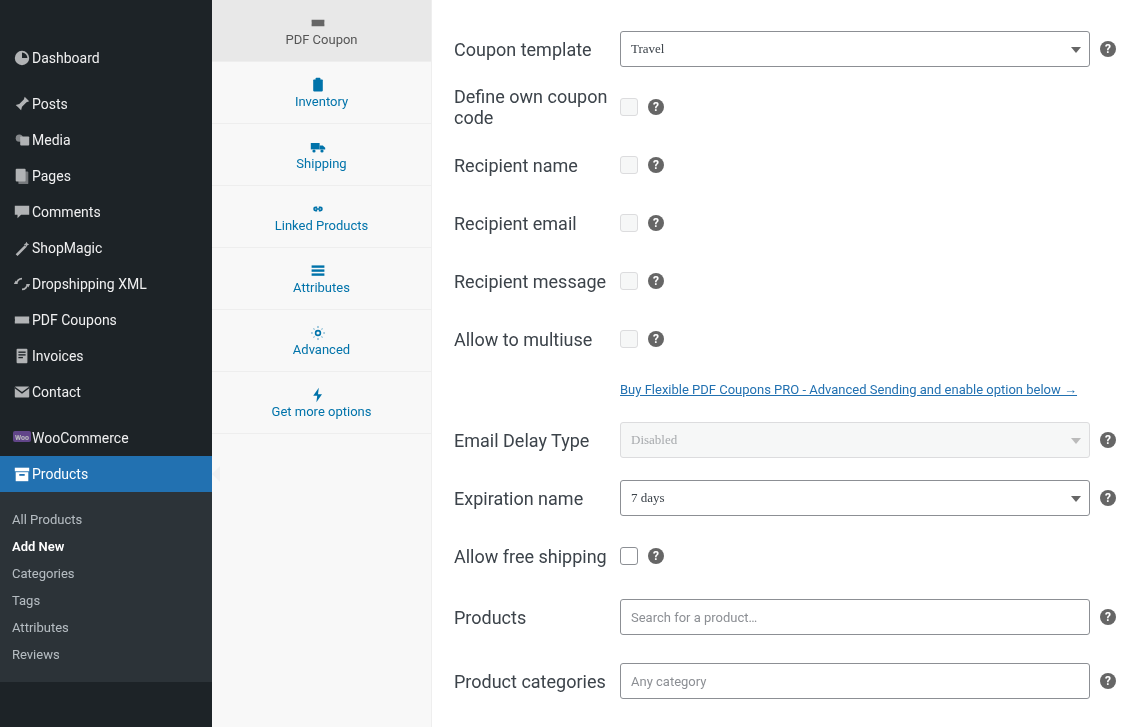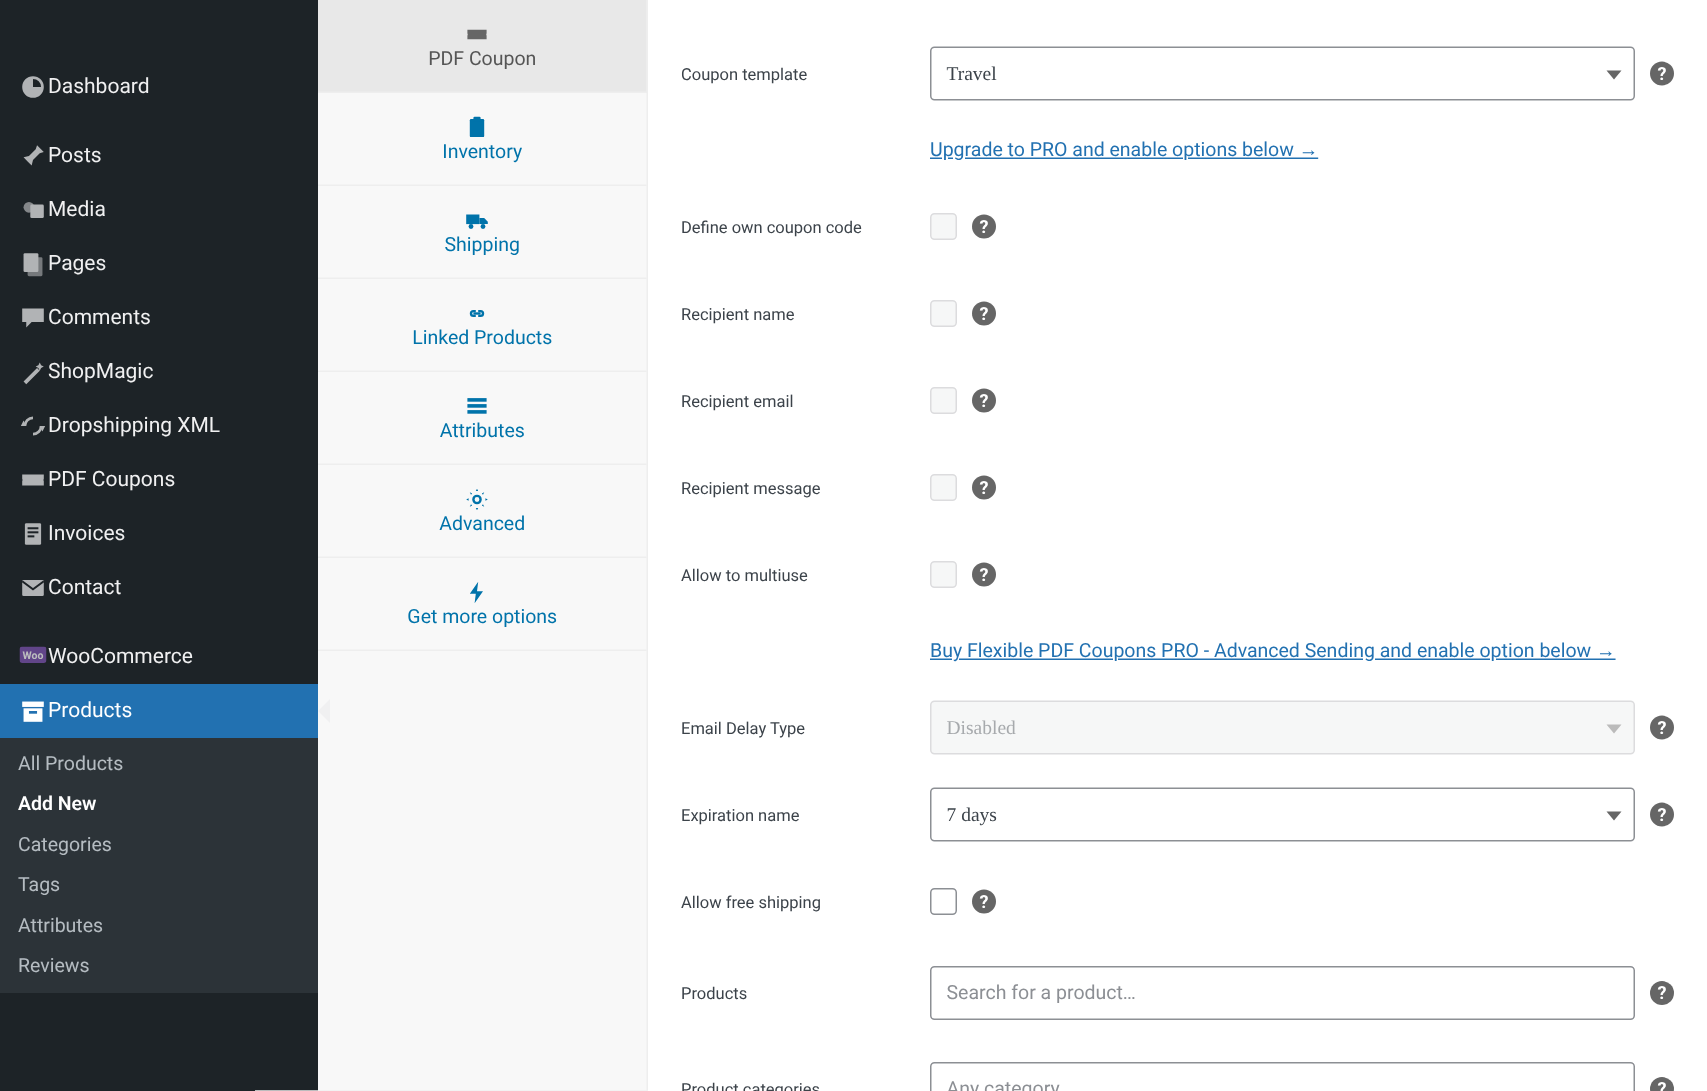--- a/index.html
+++ b/index.html
@@ -6,34 +6,34 @@
 body { font-family: -apple-system, BlinkMacSystemFont, "Segoe UI", Roboto, sans-serif; font-size: 13px; color: #3c434a; background: #f0f0f1; width: 1138px; height: 727px; overflow: hidden; }
 .container { display: flex; height: 100%; }
 
 
 .admin-sidebar { width: 212px; background: #1d2327; color: #f0f0f1; flex-shrink: 0; }
 .admin-sidebar .menu-item { display: flex; align-items: center; padding: 8px 10px 8px 12px; cursor: pointer; color: #f0f0f1; font-size: 14px; min-height: 34px; }
 .admin-sidebar .menu-item.current { background: #2271b1; color: #fff; position: relative; }
 .admin-sidebar .menu-item.current::after { content: ""; position: absolute; right: -8px; top: 50%; margin-top: -8px; border: 8px solid transparent; border-right-color: #f0f0f1; }
 .admin-sidebar .icon { width: 20px; height: 20px; margin-right: 0; display: inline-flex; align-items: center; justify-content: center; opacity: 0.7; }
 .admin-sidebar .menu-item.current .icon { opacity: 1; }
-.admin-sidebar .submenu { background: #2c3338; padding: 4px 0; }
+.admin-sidebar .submenu { background: #2c3338; padding: 14px 0; }
 .admin-sidebar .submenu .sub-item { padding: 6px 12px; color: rgba(240,246,252,0.7); font-size: 13px; cursor: pointer; }
 .admin-sidebar .submenu .sub-item.active { color: #fff; font-weight: 600; }
 
 
 .product-tabs { width: 220px; background: #f8f8f8; border-right: 1px solid #eee; flex-shrink: 0; }
 .product-tabs .tab { display: flex; align-items: center; padding: 14px 12px; border-bottom: 1px solid #eee; color: #0073aa; cursor: pointer; font-size: 13px; flex-direction: column; }
 .product-tabs .tab.active { background: #e8e8e8; color: #555; }
 .product-tabs .tab .ticon { width: 18px; height: 18px; margin-right: 8px; display: inline-flex; align-items: center; justify-content: center; }
 
 
 .main-panel { flex: 1; background: #fff; padding: 20px 22px; overflow: auto; }
 .form-row { display: flex; align-items: center; min-height: 58px; }
-.form-label { width: 166px; font-size: 11px; color: #3c434a; flex-shrink: 0; }
+.form-label { width: 166px; font-size: 18px; color: #3c434a; flex-shrink: 0; }
 .form-control { flex: 1; display: flex; align-items: center; }
 .select { flex: 1; border: 1px solid #8c8f94; border-radius: 3px; padding: 0 28px 0 10px; height: 36px; display: flex; align-items: center; background: #fff; position: relative; cursor: pointer; font-family: Liberation Serif, serif; }
 .select.disabled { background: #f6f7f7; color: #a7aaad; border-color: #dcdcde; cursor: default; }
 .select .chev { position: absolute; right: 8px; top: 50%; margin-top: -2px; width: 0; height: 0; border-left: 5px solid transparent; border-right: 5px solid transparent; border-top: 6px solid #666; }
 .select.disabled .chev { border-top-color: #bbb; }
 .link-row { padding: 14px 0 14px 166px; }
 .link-row a { color: #2271b1; text-decoration: underline; font-size: 13px; }
 .checkbox { width: 18px; height: 18px; border: 1px solid #8c8f94; border-radius: 3px; background: #fff; display: inline-block; margin-right: 10px; flex-shrink: 0; }
 .checkbox.locked { border-color: #dcdcde; background: #f6f7f7; }
 .help-icon { width: 16px; height: 16px; border-radius: 50%; background: #666; color: #fff; font-size: 12px; font-weight: bold; display: inline-flex; align-items: center; justify-content: center; cursor: pointer; flex-shrink: 0; }
@@ -237,23 +237,20 @@
       <div class="form-label">Coupon template</div>
       <div class="form-control">
         <div class="select">
           <span>Travel</span>
           <span class="chev"></span>
         </div>
         <span class="help-icon help-right">?</span>
       </div>
     </div>
 
-    <div class="link-row">
-      <a href="#">Upgrade to PRO and enable options below →</a>
-    </div>
 
     <div class="form-row">
       <div class="form-label">Define own coupon code</div>
       <div class="form-control">
         <span class="checkbox locked"></span>
         <span class="help-icon">?</span>
       </div>
     </div>
     <div class="form-row">
       <div class="form-label">Recipient name</div>

